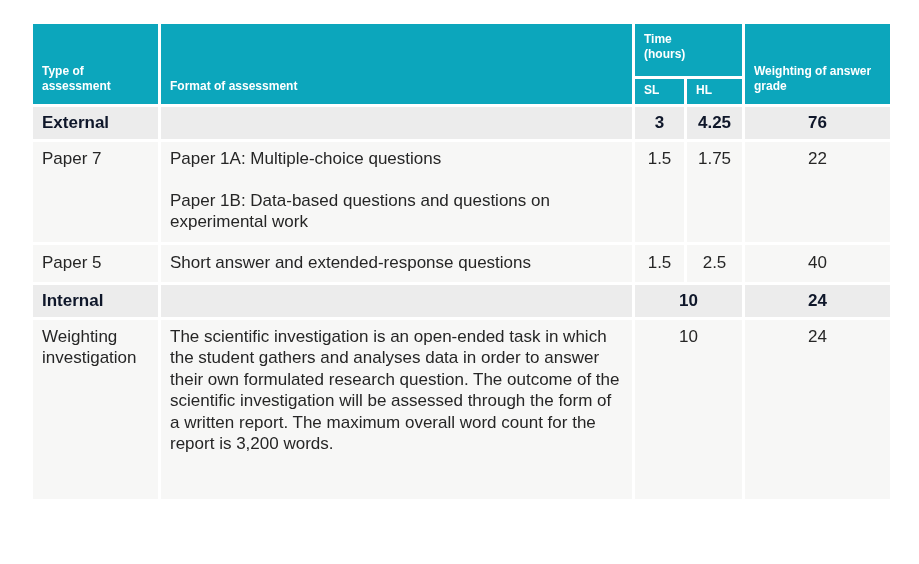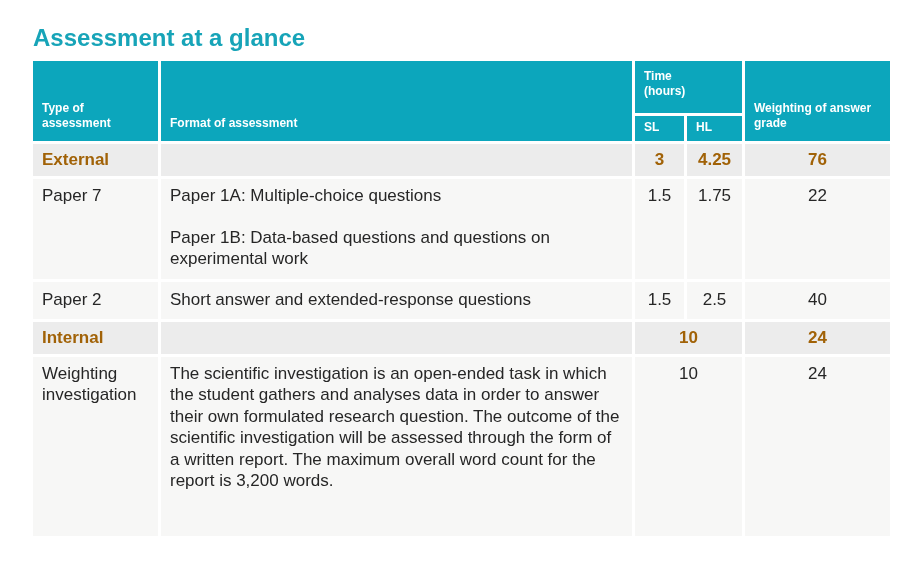--- a/index.html
+++ b/index.html
@@ -61,36 +61,35 @@
     color: var(--text);
     font-size: 17px;
     vertical-align: top;
     text-align: left;
     padding: 6px 9px;
     line-height: 1.26;
   }
   tr.section td {
     background: var(--row-shaded);
     font-weight: bold;
-    color: #a16207;
+    color: #0f172a;
     height: 30px;
     padding-top: 5px;
   }
   td.num { text-align: center; padding-left: 2px; padding-right: 2px; }
 
   tr.row-paper1 td { padding-bottom: 9px; }
   .para + .para { margin-top: 20px; }
   tr.row-paper2 td { height: 37px; padding-top: 7px; padding-bottom: 8px; }
   tr.row-sci td { padding-bottom: 26px; height: 179px; }
 </style>
 </head>
 <body>
 
 <div class="content">
-  <h1 class="page-title">Assessment at a glance</h1>
 
   <table class="assessment">
     <colgroup>
       <col class="c-type">
         <col class="c-format">
         <col class="c-sl">
         <col class="c-hl">
         <col class="c-weight">
     </colgroup>
     <thead>
@@ -128,21 +127,21 @@
         <td>
           <div class="para">Paper 1A: Multiple-choice questions</div>
           <div class="para">Paper 1B: Data-based questions and questions on experimental work</div>
         </td>
         <td class="num">1.5</td>
         <td class="num">1.75</td>
         <td class="num">22</td>
       </tr>
 
       <tr class="row-paper2">
-        <td>Paper 2</td>
+        <td>Paper 5</td>
         <td>Short answer and extended-response questions</td>
         <td class="num">1.5</td>
         <td class="num">2.5</td>
         <td class="num">40</td>
       </tr>
 
       <tr class="section">
         <td>Internal</td>
         <td></td>
         <td class="num" colspan="2">10</td>

